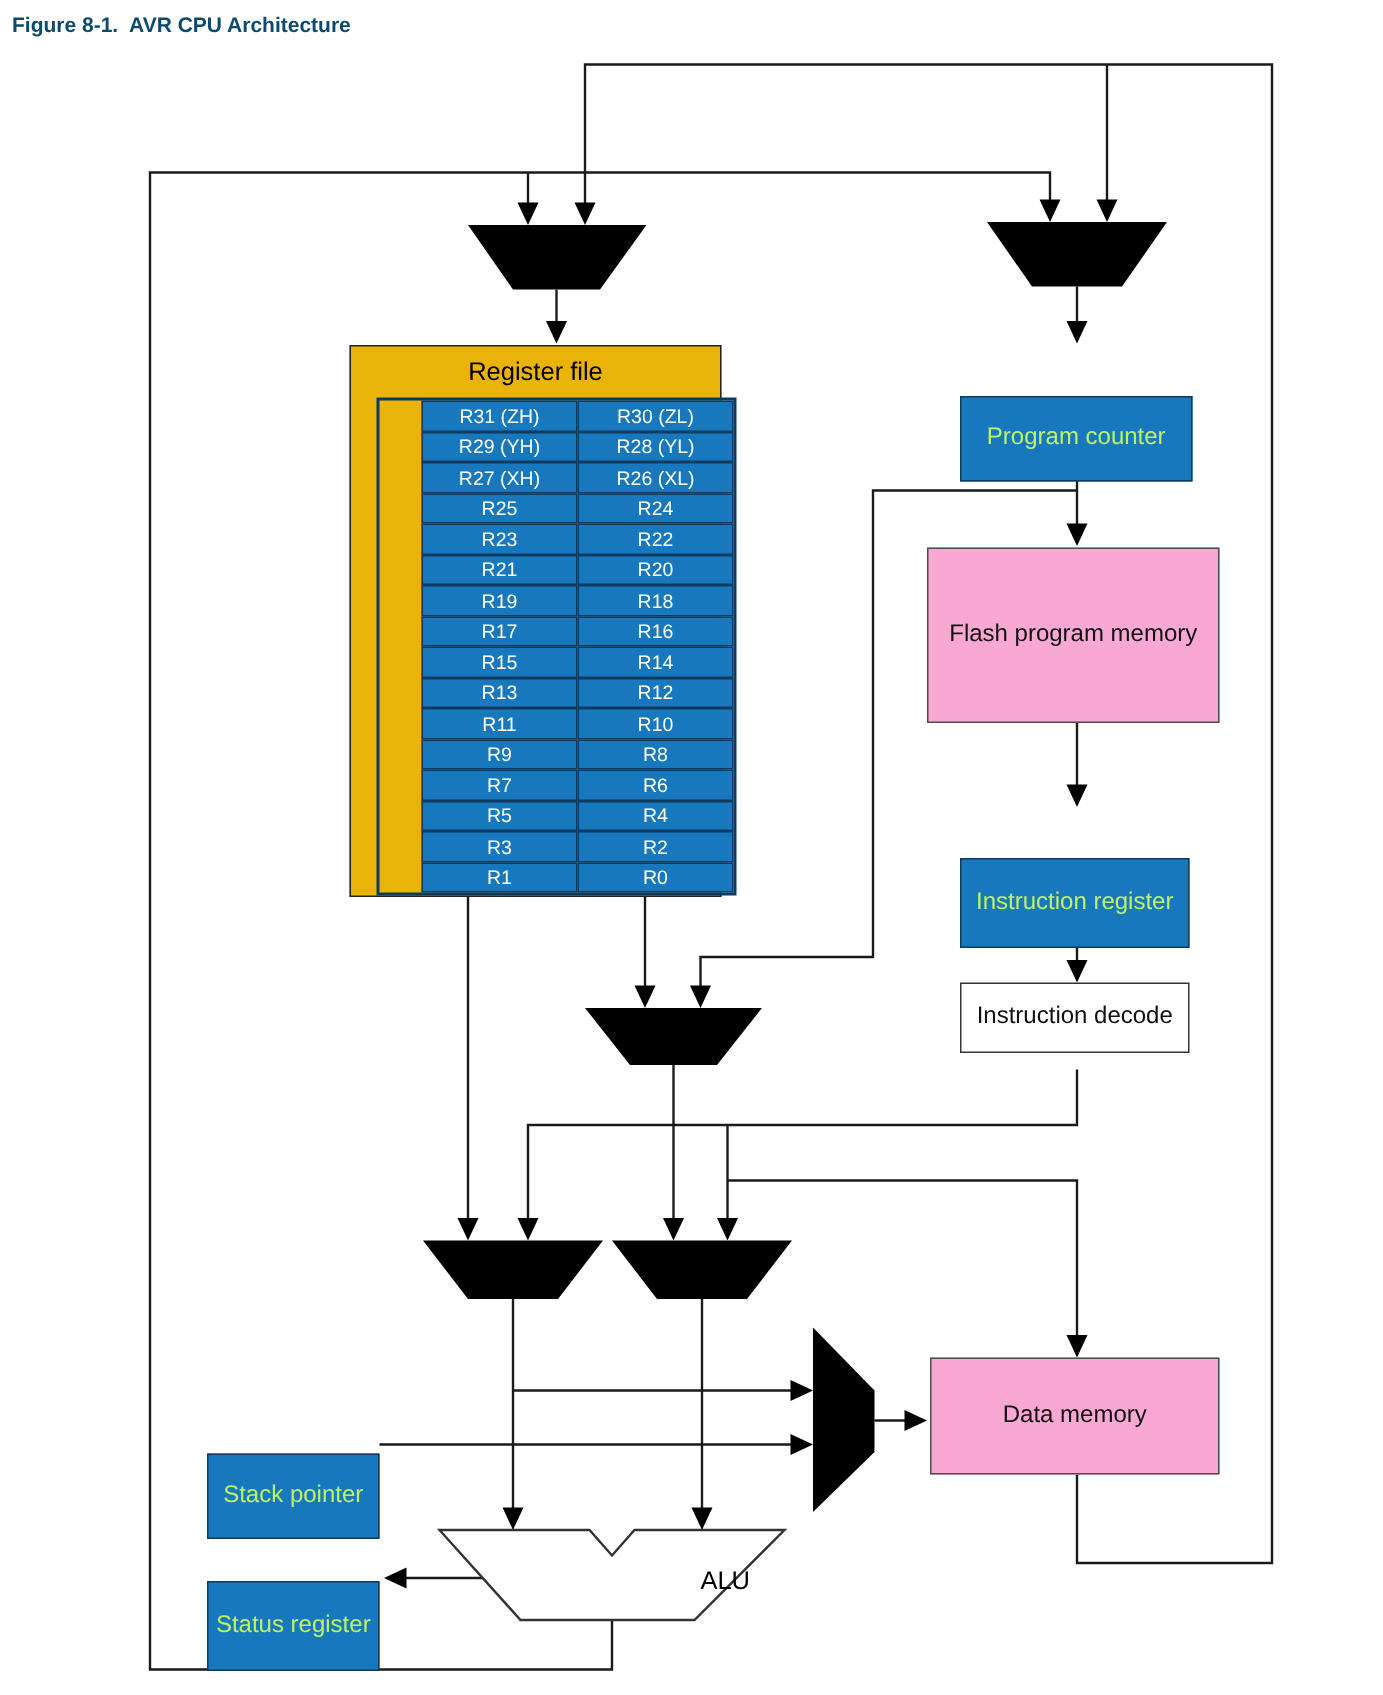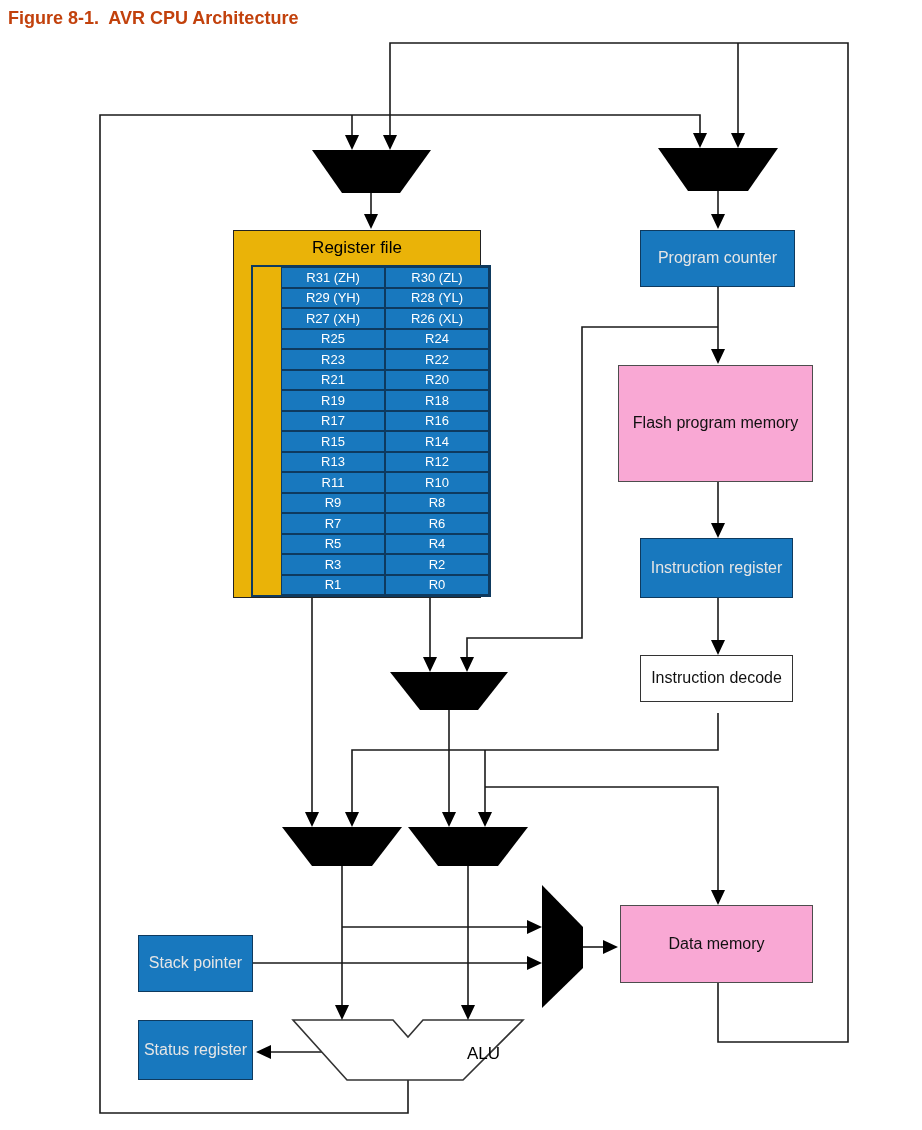--- a/index.html
+++ b/index.html
@@ -1,25 +1,25 @@
 <!DOCTYPE html>
 <html><head>
 <meta charset="utf-8">
 <style>
   html,body{margin:0;padding:0;background:#fff;}
   body{width:922px;height:1130px;position:relative;overflow:hidden;
        font-family:"Liberation Sans", sans-serif;
        --blue:#1878BE; --blue-border:#0E3A5F;}
   .stage{position:absolute;inset:0;}
   svg.wiring{position:absolute;left:0;top:0;z-index:1;}
-  .fig-title{position:absolute;left:8px;top:8px;font-size:18px;font-weight:bold;
-             color:#c2410c;white-space:pre;z-index:3;}
+  .fig-title{position:absolute;left:8px;top:8px;font-size:14px;font-weight:bold;
+             color:#0c4a6e;white-space:pre;z-index:3;}
   .box{position:absolute;display:flex;align-items:center;justify-content:center;
        text-align:center;font-size:16px;line-height:1.3;box-sizing:border-box;z-index:2;}
-  .box.blue{background:var(--blue);color:#e5e5e5;border:1px solid var(--blue-border);}
+  .box.blue{background:var(--blue);color:#bef264;border:1px solid var(--blue-border);margin-top:34px;}
   .box.gray{background:#f9a8d4;color:#111;border:1.5px solid #4D4D4D;}
   .box.white{background:#fff;color:#111;border:1.5px solid #333;}
   .pc{left:640px;top:230px;width:155px;height:57px;}
   .flash{left:618px;top:365px;width:195px;height:117px;}
   .ir{left:640px;top:538px;width:153px;height:60px;}
   .id{left:640px;top:655px;width:153px;height:47px;}
   .dmem{left:620px;top:905px;width:193px;height:78px;}
   .sp{left:138px;top:935px;width:115px;height:57px;}
   .sreg{left:138px;top:1020px;width:115px;height:60px;}
   .alu-label{position:absolute;left:360px;top:1044px;width:140px;text-align:right;

